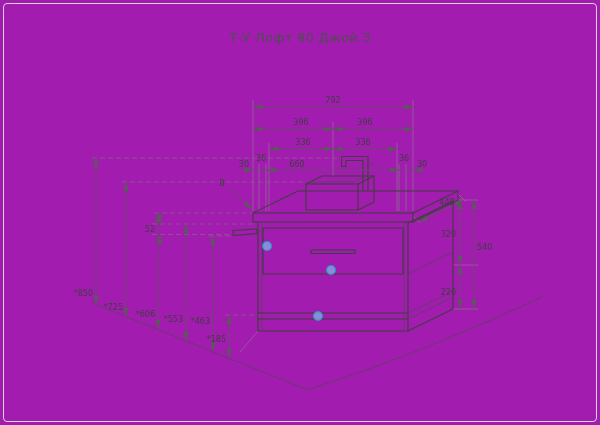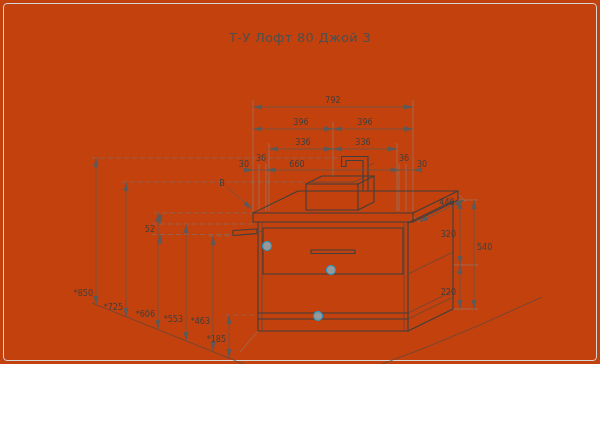--- a/index.html
+++ b/index.html
@@ -1,16 +1,16 @@
 <!DOCTYPE html>
 <html><head>
 <meta charset="utf-8">
 <style>
   html,body{margin:0;padding:0;background:#ffffff;}
-  .stage{position:relative;width:600px;height:364px;background:#c2410c;overflow:hidden;
+  .stage{position:relative;width:600px;height:425px;background:#a21caf;overflow:hidden;
          font-family:"DejaVu Sans",sans-serif;}
   .frame{position:absolute;inset:3px;border:1px solid #d6d6d6;border-radius:4px;pointer-events:none;}
   svg{position:absolute;left:0;top:0;}
   .obj  {stroke:#3f3f3f;stroke-width:1.1;fill:none;stroke-linejoin:round;stroke-linecap:round;}
   .obj2 {stroke:#4a4a4a;stroke-width:0.65;fill:none;}
   .dim  {stroke:#5a5a5a;stroke-width:0.7;fill:none;}
   .ext  {stroke:#8c8c8c;stroke-width:0.55;fill:none;}
   .dash {stroke:#7a7a7a;stroke-width:0.6;stroke-dasharray:5 3;fill:none;}
   .dtxt {font-size:8px;fill:#3f3f3f;}
   .ttl  {font-size:13px;fill:#4f4f4f;letter-spacing:.3px;}

